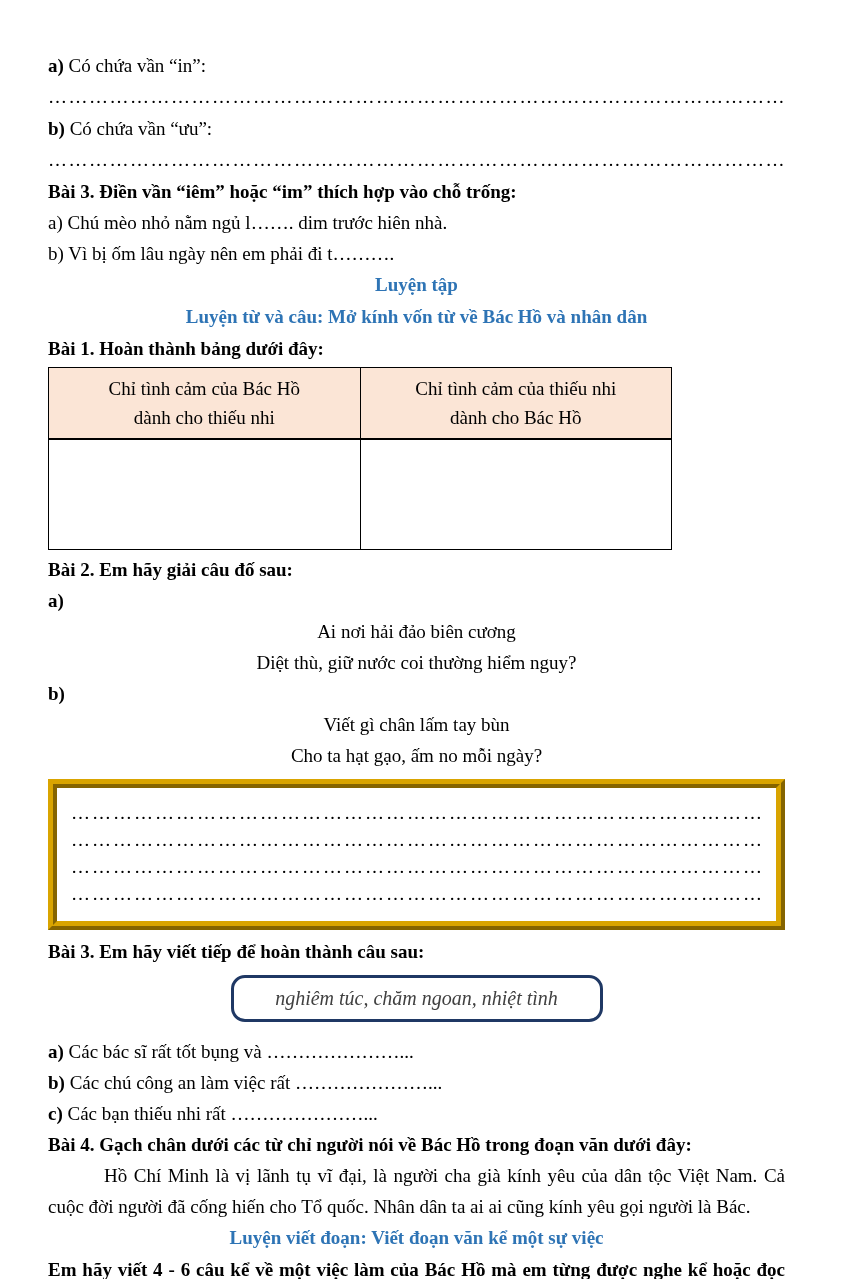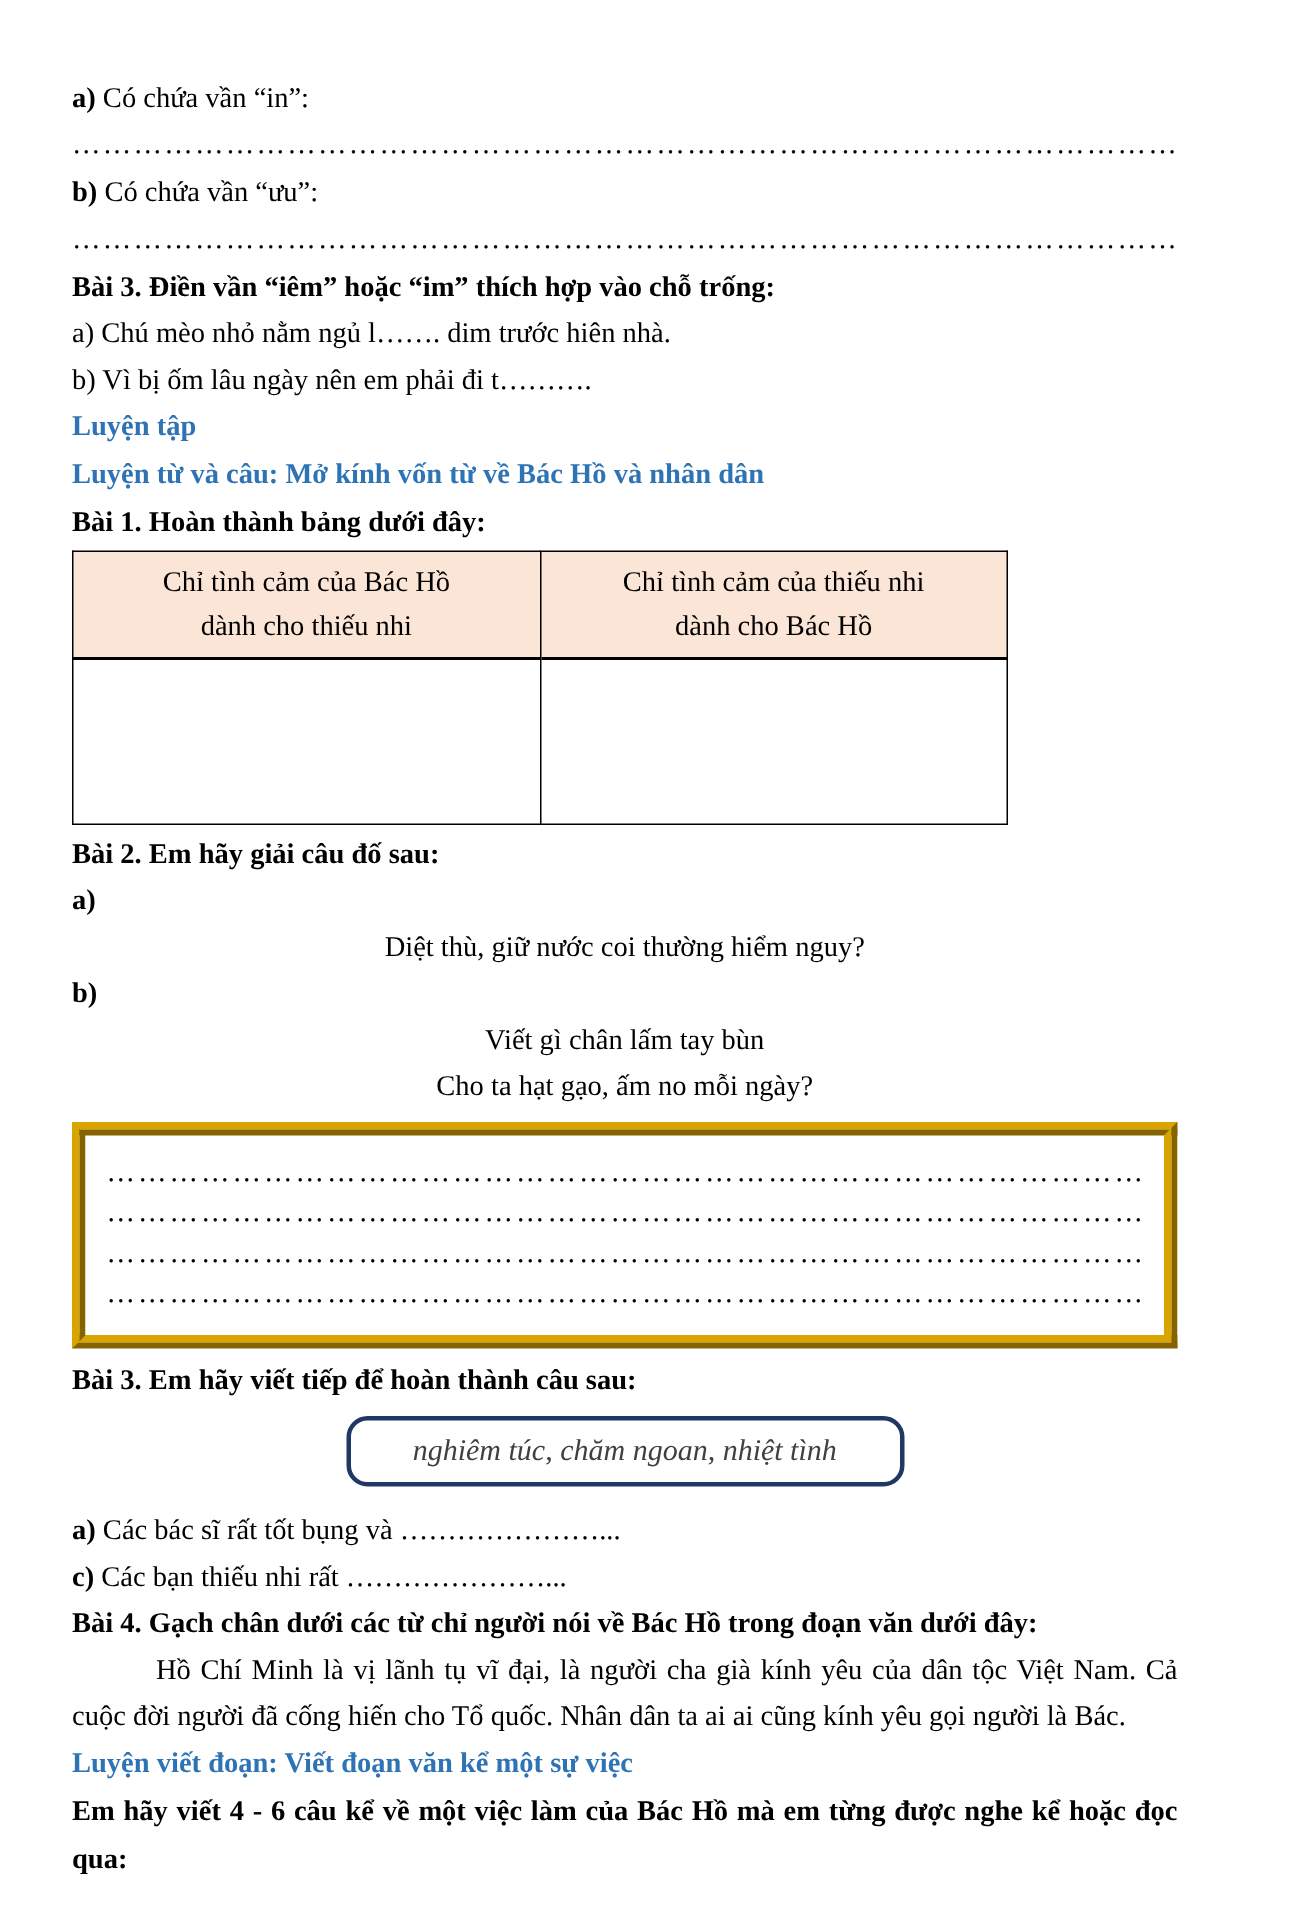--- a/index.html
+++ b/index.html
@@ -6,21 +6,21 @@
   html, body { background: #ffffff; }
   body {
     width: 862px; height: 1279px;
     font-family: "Liberation Serif", "DejaVu Serif", serif;
     font-size: 19px; color: #000000;
     overflow: hidden;
   }
   .page { padding: 50px 77px 0 48px; width: 862px; height: 1279px; }
   .line { line-height: 31px; }
   .b { font-weight: bold; }
-  .blue-head { color: #2E74B5; font-weight: bold; line-height: 32px; }
+  .blue-head { color: #2E74B5; font-weight: bold; line-height: 32px; text-align: center; }
   .dots-line {
     line-height: 32px; white-space: nowrap; overflow: hidden;
     letter-spacing: 1.5px; color: #000;
   }
   .center { text-align: center; }
 
   
   .tbl { width: 624px; border-collapse: collapse; margin: 3px 0 4px 0; }
   .tbl td {
     border: 1.5px solid #000; width: 50%;
@@ -81,36 +81,38 @@
     </tr>
     <tr class="body-row">
       <td></td>
       <td></td>
     </tr>
   </tbody>
     </table>
 
   <div class="line b">Bài 2. Em hãy giải câu đố sau:</div>
   <div class="line b">a)</div>
+  <div class="line center">Ai nơi hải đảo biên cương</div>
   <div class="line center">Diệt thù, giữ nước coi thường hiểm nguy?</div>
   <div class="line b">b)</div>
   <div class="line center">Viết gì chân lấm tay bùn</div>
   <div class="line center">Cho ta hạt gạo, ấm no mỗi ngày?</div>
 
   <div class="answer-box">
     <div class="dots-line">……………………………………………………………………………………………………………………………………………………………………………………………………………………</div>
     <div class="dots-line">……………………………………………………………………………………………………………………………………………………………………………………………………………………</div>
     <div class="dots-line">……………………………………………………………………………………………………………………………………………………………………………………………………………………</div>
     <div class="dots-line">……………………………………………………………………………………………………………………………………………………………………………………………………………………</div>
   </div>
 
   <div class="line b">Bài 3. Em hãy viết tiếp để hoàn thành câu sau:</div>
   <div class="word-bank">nghiêm túc, chăm ngoan, nhiệt tình</div>
 
   <div class="line"><span class="b">a)</span><span> Các bác sĩ rất tốt bụng và …………………...</span></div>
+  <div class="line"><span class="b">b)</span><span> Các chú công an làm việc rất …………………...</span></div>
   <div class="line"><span class="b">c)</span><span> Các bạn thiếu nhi rất …………………...</span></div>
 
   <div class="line b">Bài 4. Gạch chân dưới các từ chỉ người nói về Bác Hồ trong đoạn văn dưới đây:</div>
   <div class="para">Hồ Chí Minh là vị lãnh tụ vĩ đại, là người cha già kính yêu của dân tộc Việt Nam. Cả cuộc đời người đã cống hiến cho Tổ quốc. Nhân dân ta ai ai cũng kính yêu gọi người là Bác.</div>
 
   <div class="blue-head">Luyện viết đoạn: Viết đoạn văn kể một sự việc</div>
   <div class="prompt b">Em hãy viết 4 - 6 câu kể về một việc làm của Bác Hồ mà em từng được nghe kể hoặc đọc qua:</div>
 
 </div>
 

